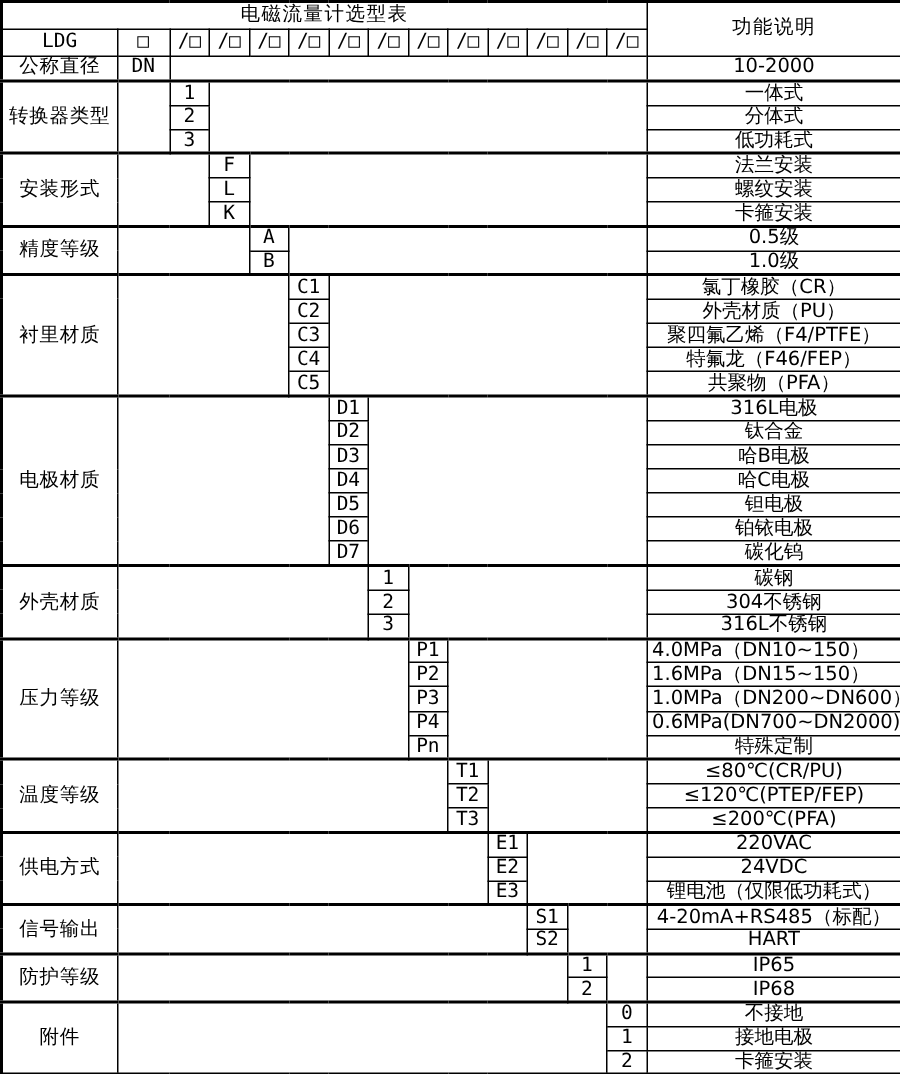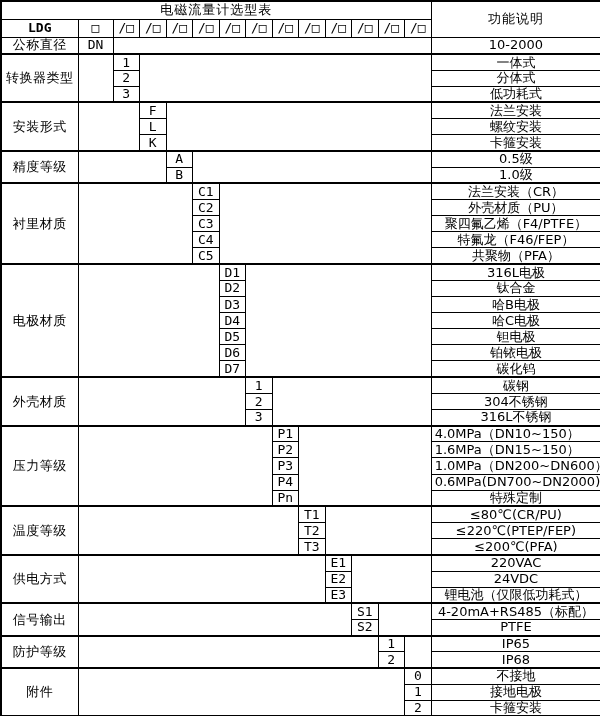--- a/index.html
+++ b/index.html
@@ -18,21 +18,21 @@
   }
   tr.gb td{border-top-width:2px;}
   tr.r-title{height:18px;}
   tr.r-ldg{height:18px;}
   tr.r-dia{height:17px;margin-top:48px;}
   tr.r-opt{height:16.16px;}
   td.title{font-size:14px;letter-spacing:1px;}
   td.fn-header{font-size:14px;letter-spacing:1px;}
   td.lbl{font-size:13px;letter-spacing:0.5px;}
   td.lbl-left{text-align:left;padding-left:3px;}
-  td.lbl-ldg{text-align:left;padding-left:7px;font-family:"DejaVu Sans Mono",monospace;font-size:13px;font-weight:bold;}
+  td.lbl-ldg{text-align:left;padding-left:7px;font-family:"DejaVu Sans Mono",monospace;font-size:13px;}
   td.code{font-family:"DejaVu Sans Mono",monospace;font-size:12px;}
   td.base-box{font-size:13px;}
   td.dn{text-align:left;padding-left:2px;}
   td.desc{font-size:13px;}
   td.desc.left{text-align:left;padding-left:3px;}
   td.empty{border-top-width:inherit;}
 </style>
 </head>
 <body>
 
@@ -121,21 +121,21 @@
         </tr>
         <tr class="r-opt">
           <td class="code">B</td>
           <td class="desc">1.0级</td>
         </tr>
         <tr class="r-opt gb">
           <td class="lbl" rowspan="5">衬里材质</td>
           <td class="empty" colspan="4" rowspan="5"></td>
           <td class="code">C1</td>
           <td class="empty" colspan="8" rowspan="5"></td>
-          <td class="desc">法兰安装（CR）</td>
+          <td class="desc">氯丁橡胶（CR）</td>
         </tr>
         <tr class="r-opt">
           <td class="code">C2</td>
           <td class="desc">外壳材质（PU）</td>
         </tr>
         <tr class="r-opt">
           <td class="code">C3</td>
           <td class="desc">聚四氟乙烯（F4/PTFE）</td>
         </tr>
         <tr class="r-opt">
@@ -217,21 +217,21 @@
         </tr>
         <tr class="r-opt gb">
           <td class="lbl" rowspan="3">温度等级</td>
           <td class="empty" colspan="8" rowspan="3"></td>
           <td class="code">T1</td>
           <td class="empty" colspan="4" rowspan="3"></td>
           <td class="desc">≤80℃(CR/PU)</td>
         </tr>
         <tr class="r-opt">
           <td class="code">T2</td>
-          <td class="desc">≤220℃(PTEP/FEP)</td>
+          <td class="desc">≤120℃(PTEP/FEP)</td>
         </tr>
         <tr class="r-opt">
           <td class="code">T3</td>
           <td class="desc">≤200℃(PFA)</td>
         </tr>
         <tr class="r-opt gb">
           <td class="lbl" rowspan="3">供电方式</td>
           <td class="empty" colspan="9" rowspan="3"></td>
           <td class="code">E1</td>
           <td class="empty" colspan="3" rowspan="3"></td>
@@ -247,21 +247,21 @@
         </tr>
         <tr class="r-opt gb">
           <td class="lbl" rowspan="2">信号输出</td>
           <td class="empty" colspan="10" rowspan="2"></td>
           <td class="code">S1</td>
           <td class="empty" colspan="2" rowspan="2"></td>
           <td class="desc">4-20mA+RS485（标配）</td>
         </tr>
         <tr class="r-opt">
           <td class="code">S2</td>
-          <td class="desc">PTFE</td>
+          <td class="desc">HART</td>
         </tr>
         <tr class="r-opt gb">
           <td class="lbl" rowspan="2">防护等级</td>
           <td class="empty" colspan="11" rowspan="2"></td>
           <td class="code">1</td>
           <td class="empty" colspan="1" rowspan="2"></td>
           <td class="desc">IP65</td>
         </tr>
         <tr class="r-opt">
           <td class="code">2</td>

